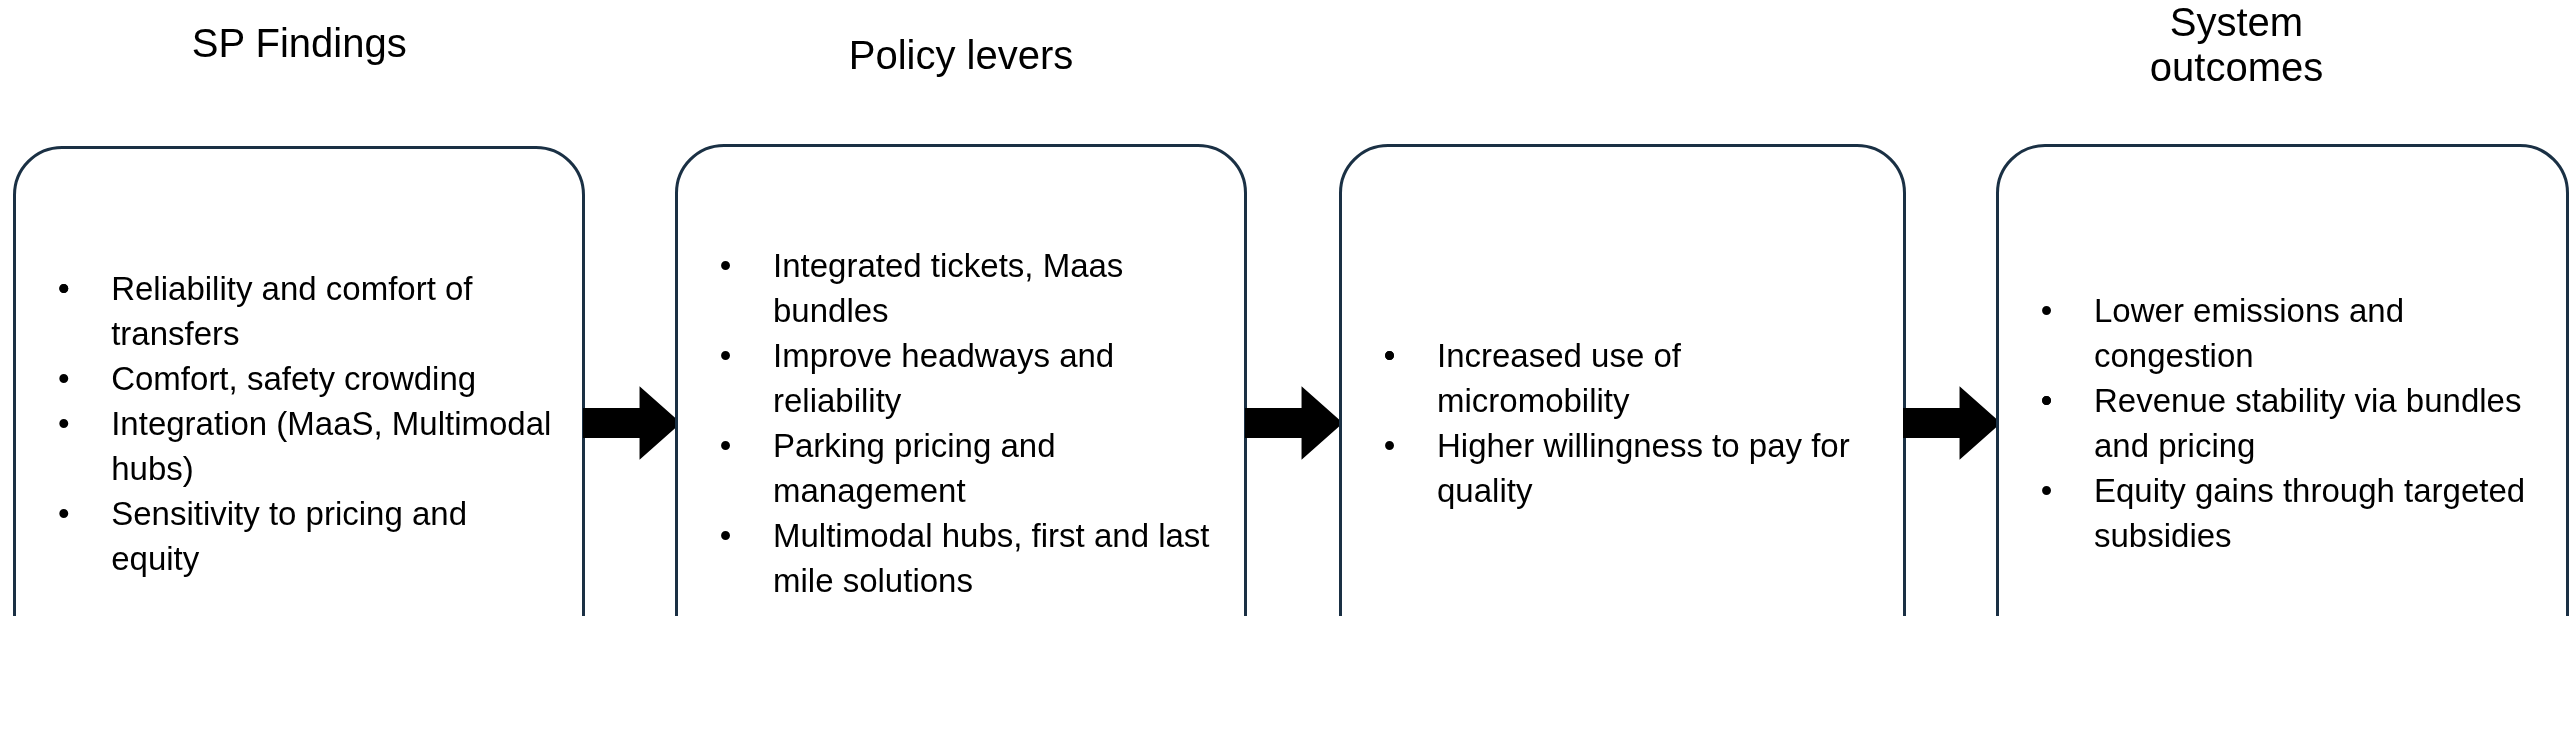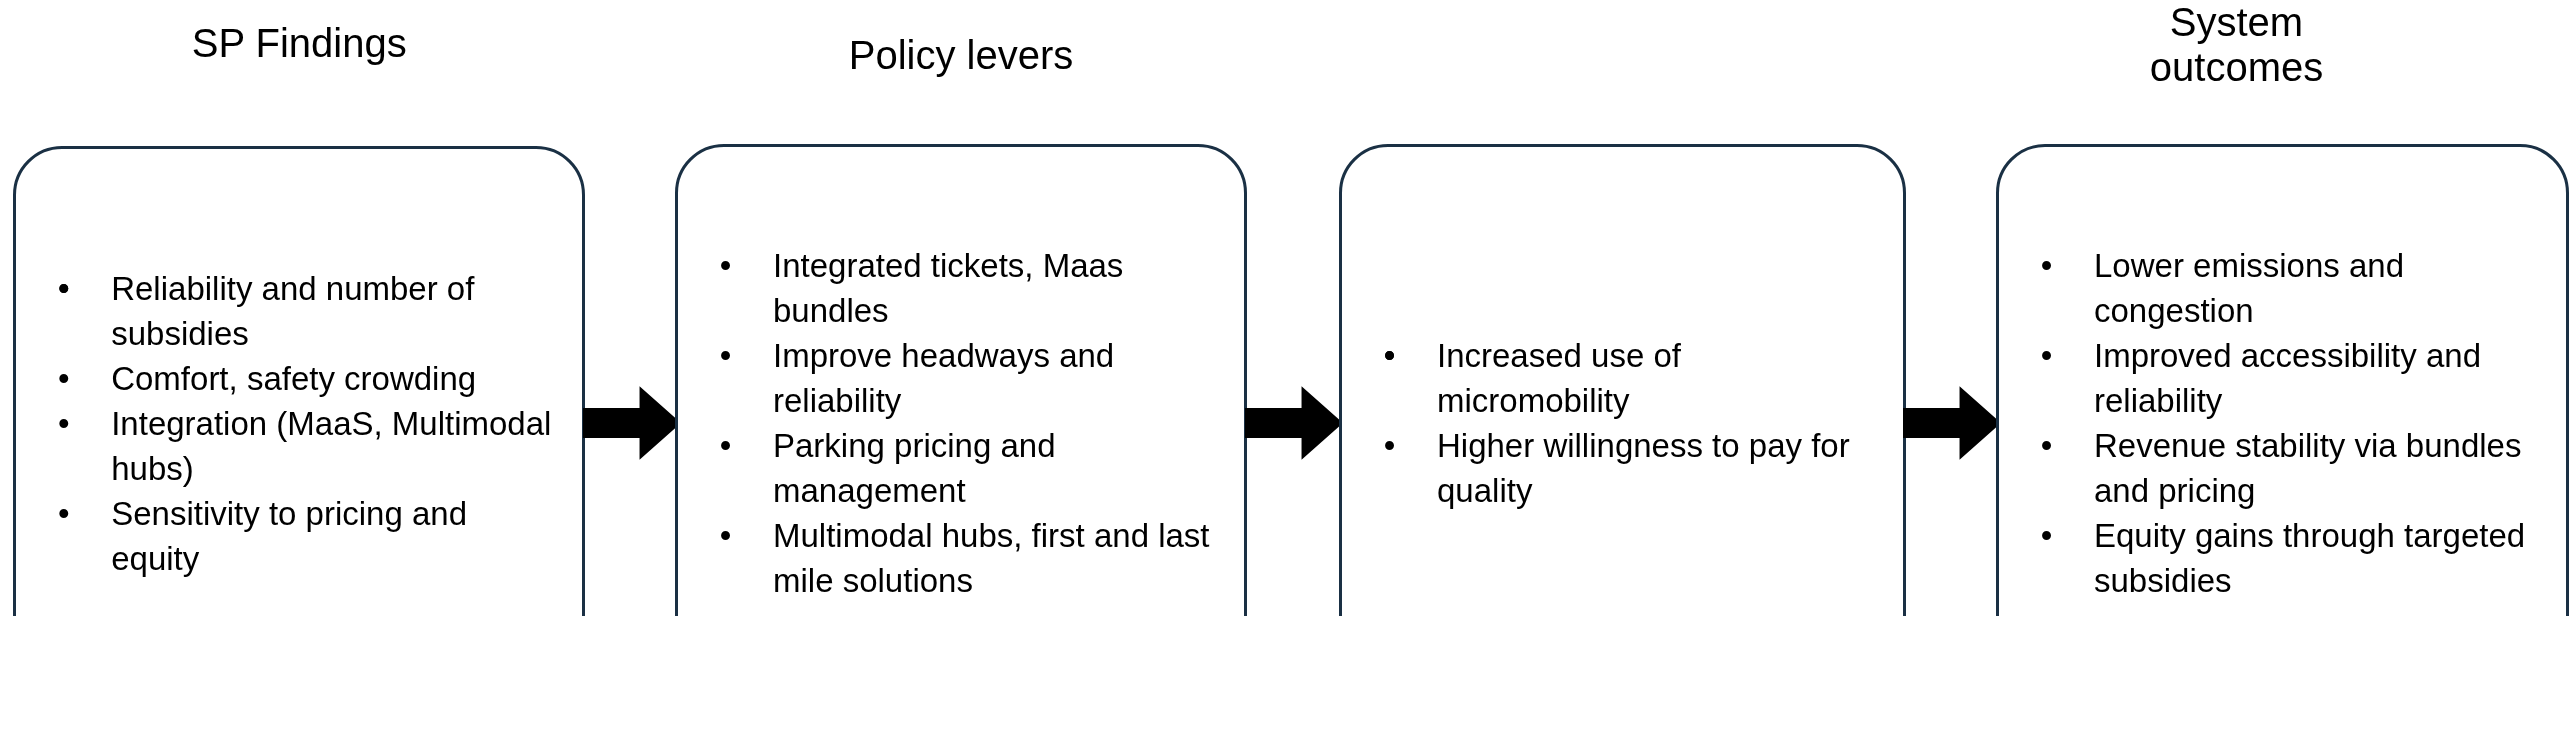--- a/index.html
+++ b/index.html
@@ -73,21 +73,21 @@
 
   <div class="stage-title" style="left:13.2px; top:21px; width:572px;">SP Findings</div>
 
   <div class="stage-box" style="left:13.2px; top:146px; width:572px; height:554px;">
     <ul class="bullet-list">
       <li class="bullet-item">
         <span class="bullet-dot">•</span>
       </li>
       <li class="bullet-item">
         <span class="bullet-dot">•</span>
-        <span>Reliability and number of subsidies</span>
+        <span>Reliability and comfort of transfers</span>
       </li>
       <li class="bullet-item">
         <span class="bullet-dot">•</span>
         <span>Comfort, safety crowding</span>
       </li>
       <li class="bullet-item">
         <span class="bullet-dot">•</span>
         <span>Integration (MaaS, Multimodal hubs)</span>
       </li>
       <li class="bullet-item">
@@ -162,21 +162,20 @@
 outcomes</div>
 
   <div class="stage-box" style="left:1996px; top:144px; width:573px; height:557px;">
     <ul class="bullet-list">
       <li class="bullet-item">
         <span class="bullet-dot">•</span>
         <span>Lower emissions and congestion</span>
       </li>
       <li class="bullet-item">
         <span class="bullet-dot">•</span>
-        <span>Improved accessibility and reliability</span>
       </li>
       <li class="bullet-item">
         <span class="bullet-dot">•</span>
         <span>Revenue stability via bundles and pricing</span>
       </li>
       <li class="bullet-item">
         <span class="bullet-dot">•</span>
         <span>Equity gains through targeted subsidies</span>
       </li>
     </ul>

